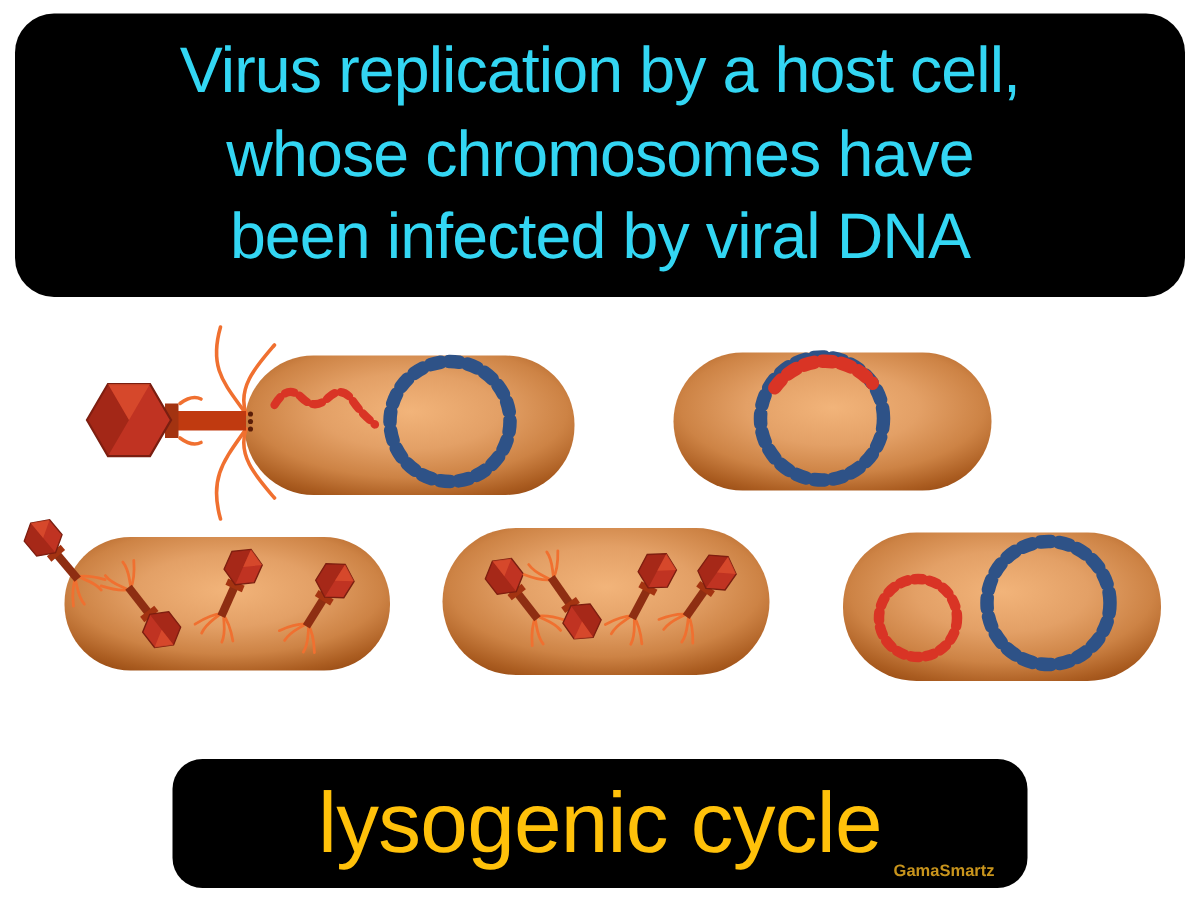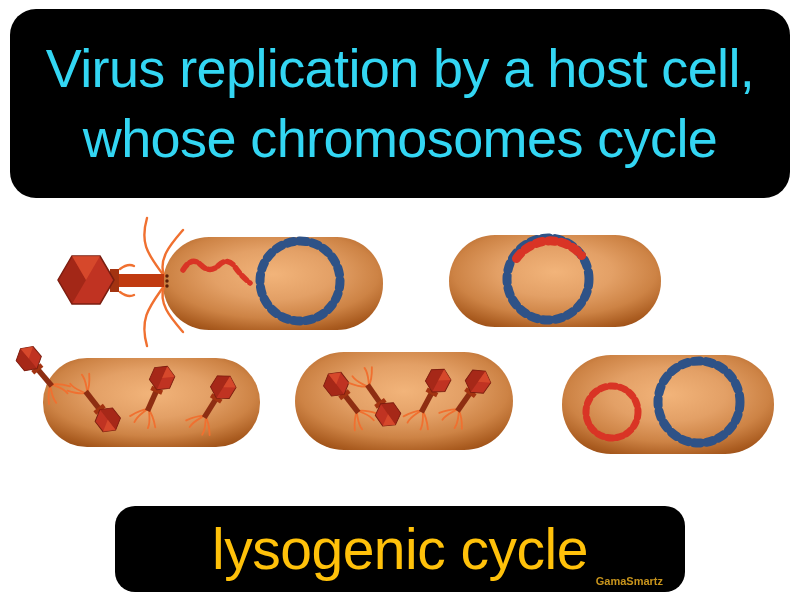--- a/index.html
+++ b/index.html
@@ -5,21 +5,21 @@
   html,body{margin:0;padding:0;}
   body{
     width:800px;height:600px;position:relative;overflow:hidden;
     background:#ffffff;
     font-family:"Liberation Sans", sans-serif;
   }
   .def-box{
     position:absolute;left:10px;top:9px;width:780px;height:189px;
     background:#000000;border-radius:26px;
     display:flex;flex-direction:column;justify-content:center;align-items:center;
-    text-align:center;color:#33d6f3;font-size:54px;line-height:1.29;
+    text-align:center;color:#33d6f3;font-size:43px;line-height:1.29;
     letter-spacing:-0.6px;font-weight:500;
   }
   .stage{position:absolute;left:0;top:200px;width:800px;height:290px;}
   .title-box{
     position:absolute;left:115px;top:506px;width:570px;height:86px;
     background:#000000;border-radius:20px;
     display:flex;justify-content:center;align-items:center;
     color:#ffc10a;font-size:57px;letter-spacing:-0.5px;font-weight:500;
   }
   .watermark{
@@ -29,21 +29,22 @@
   .fiber{stroke:#f07030;stroke-width:2;fill:none;stroke-linecap:round;}
   .fiber-lg{stroke:#f07030;stroke-width:2.4;fill:none;stroke-linecap:round;}
   .dna-blue{fill:none;stroke:#2e5287;stroke-width:9;stroke-linecap:round;stroke-dasharray:7 5.5;}
   .dna-red{fill:none;stroke:#d93425;stroke-linecap:round;}
 </style>
 </head>
 <body>
 
 <div class="def-box">
   <div>Virus replication by a host cell,</div>
-  <div>whose chromosomes cycle</div>
+  <div>whose chromosomes have</div>
+  <div>been infected by viral DNA</div>
 </div>
 
 <svg class="stage" viewBox="0 0 800 290">
   <defs>
     <radialGradient id="capGrad" cx="50%" cy="40%" r="68%">
       <stop offset="0%" stop-color="#f2b47a"></stop>
       <stop offset="40%" stop-color="#e3a066"></stop>
       <stop offset="70%" stop-color="#cd8345"></stop>
       <stop offset="92%" stop-color="#ab5d21"></stop>
       <stop offset="100%" stop-color="#9e5118"></stop>

